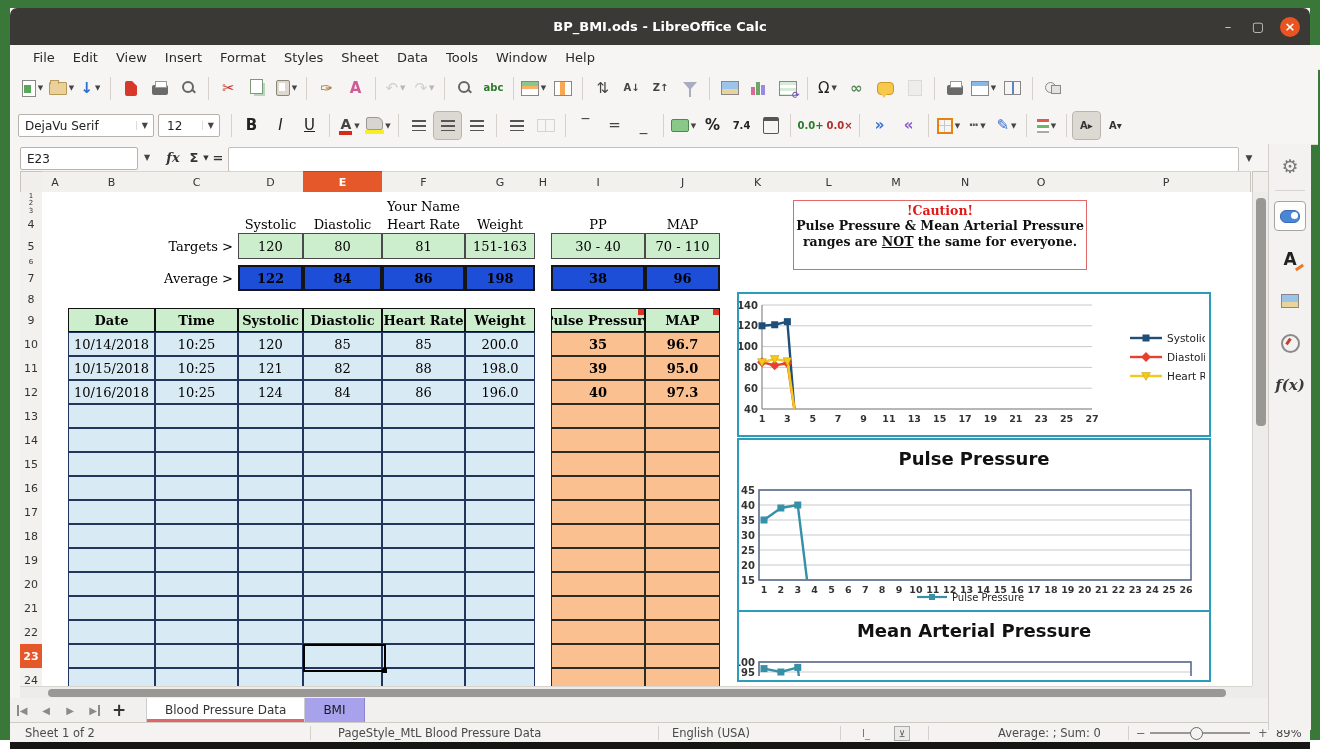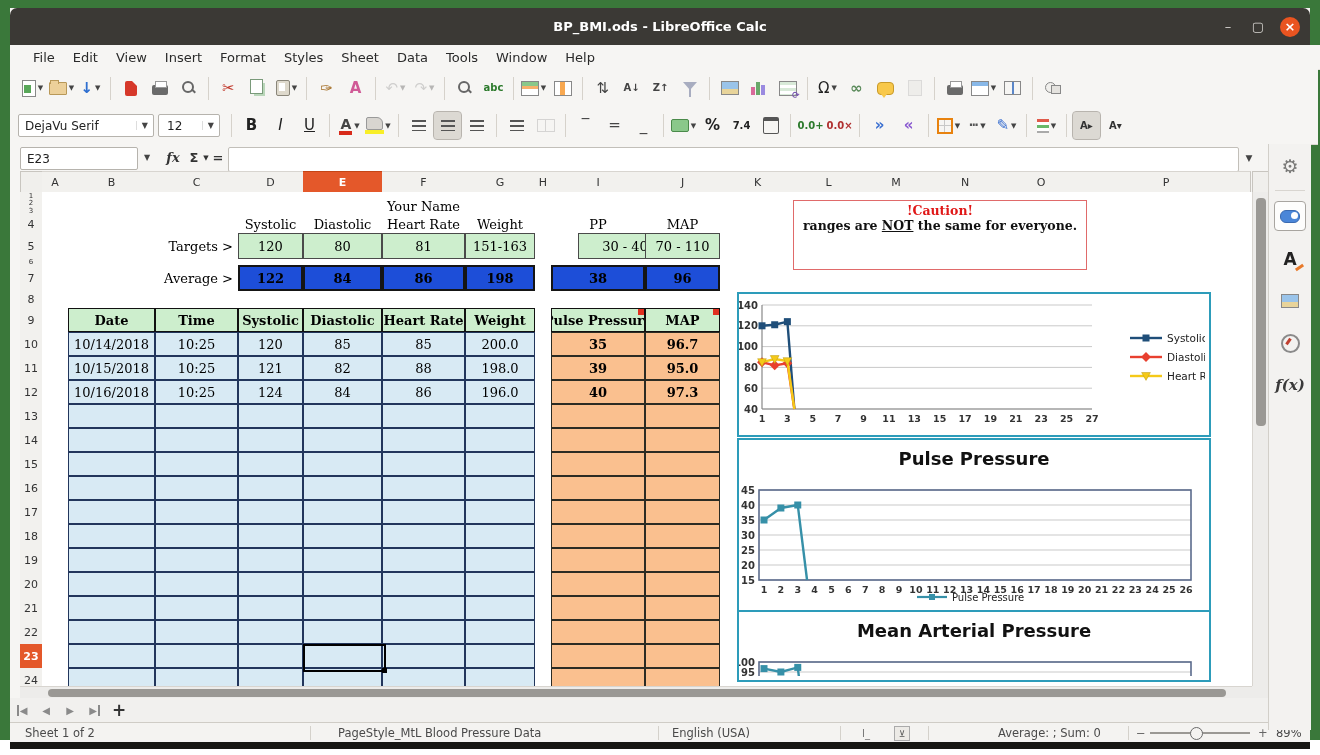--- a/index.html
+++ b/index.html
@@ -460,35 +460,36 @@
           <div class="rhcell" style="top: 356px; height: 24px;">19</div>
           <div class="rhcell" style="top: 380px; height: 24px;">20</div>
           <div class="rhcell" style="top: 404px; height: 24px;">21</div>
           <div class="rhcell" style="top: 428px; height: 24px;">22</div>
           <div class="rhcell sel" style="top: 452px; height: 24px;">23</div>
           <div class="rhcell" style="top: 476px; height: 24px;">24</div>
         </div>
       <div id="grid">
         <div id="caution">
           <div class="ct">!Caution!</div>
+          <div>Pulse Pressure &amp; Mean Arterial Pressure</div>
           <div><span>ranges are </span><span class="u">NOT</span><span> the same for everyone.</span></div>
         </div>
       <div class="cell " style="left: 340px; top: 5px; width: 83px; height: 19px;">Your Name</div>
           <div class="cell " style="left: 196px; top: 23px; width: 65px; height: 18px;">Systolic</div>
           <div class="cell " style="left: 261px; top: 23px; width: 79px; height: 18px;">Diastolic</div>
           <div class="cell " style="left: 340px; top: 23px; width: 83px; height: 18px;">Heart Rate</div>
           <div class="cell " style="left: 423px; top: 23px; width: 70px; height: 18px;">Weight</div>
           <div class="cell " style="left: 509px; top: 23px; width: 94px; height: 18px;">PP</div>
           <div class="cell " style="left: 603px; top: 23px; width: 75px; height: 18px;">MAP</div>
           <div class="cell right" style="left: 113px; top: 41px; width: 83px; height: 26px;">Targets &gt;</div>
           <div class="cell greenc" style="left: 196px; top: 41px; width: 65px; height: 26px;">120</div>
           <div class="cell greenc" style="left: 261px; top: 41px; width: 79px; height: 26px;">80</div>
           <div class="cell greenc" style="left: 340px; top: 41px; width: 83px; height: 26px;">81</div>
           <div class="cell greenc" style="left: 423px; top: 41px; width: 70px; height: 26px;">151-163</div>
-          <div class="cell greenc" style="left: 536px; top: 41px; width: 94px; height: 26px;">30 - 40</div>
+          <div class="cell greenc" style="left: 509px; top: 41px; width: 94px; height: 26px;">30 - 40</div>
           <div class="cell greenc" style="left: 603px; top: 41px; width: 75px; height: 26px;">70 - 110</div>
           <div class="cell right" style="left: 113px; top: 73px; width: 83px; height: 26px;">Average &gt;</div>
           <div class="cell orangec" style="left: 196px; top: 73px; width: 65px; height: 26px;">122</div>
           <div class="cell orangec" style="left: 261px; top: 73px; width: 79px; height: 26px;">84</div>
           <div class="cell orangec" style="left: 340px; top: 73px; width: 83px; height: 26px;">86</div>
           <div class="cell orangec" style="left: 423px; top: 73px; width: 70px; height: 26px;">198</div>
           <div class="cell orangec" style="left: 509px; top: 73px; width: 94px; height: 26px;">38</div>
           <div class="cell orangec" style="left: 603px; top: 73px; width: 75px; height: 26px;">96</div>
           <div class="cell hdrc" style="left: 26px; top: 116px; width: 87px; height: 24px;">Date</div>
           <div class="cell hdrc" style="left: 113px; top: 116px; width: 83px; height: 24px;">Time</div>
@@ -795,20 +796,24 @@
     <div id="tabbar">
       <span class="navbtn first">
           <span>◀</span>
         </span>
       <span class="navbtn">◀</span>
       <span class="navbtn">▶</span>
       <span class="navbtn last">
           <span>▶</span>
         </span>
       <span id="addsheet">+</span>
+      <span id="sheettabs" style="display:flex;margin-left:14px;">
+          <span class="sheettab active">Blood Pressure Data</span>
+          <span class="sheettab inactive">BMI</span>
+        </span>
     </div>
 
     <div id="statusbar">
       <span class="sitem" style="left:15px;">Sheet 1 of 2</span>
       <span class="sdiv" style="left:300px;"></span>
       <span class="sitem" style="left:328px;">PageStyle_MtL Blood Pressure Data</span>
       <span class="sdiv" style="left:648px;"></span>
       <span class="sitem" style="left:662px;">English (USA)</span>
       <span class="sdiv" style="left:830px;"></span>
       <span class="sitem" style="left:852px;font-size:10px;color:#777;">I_</span>

